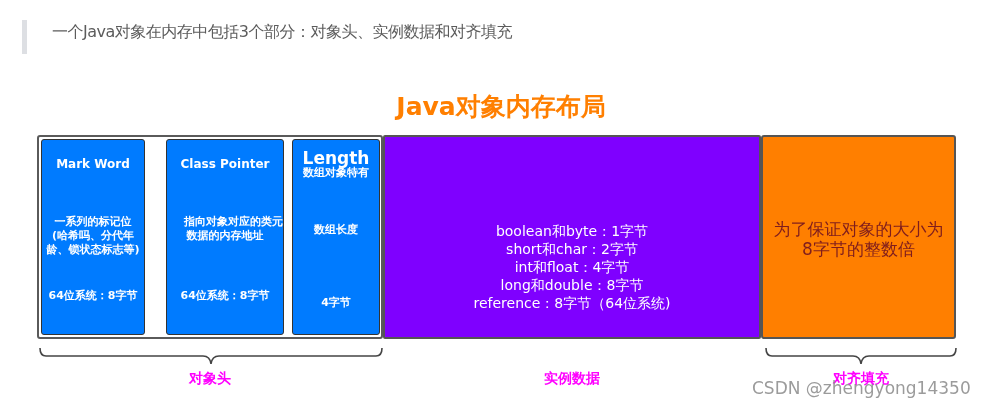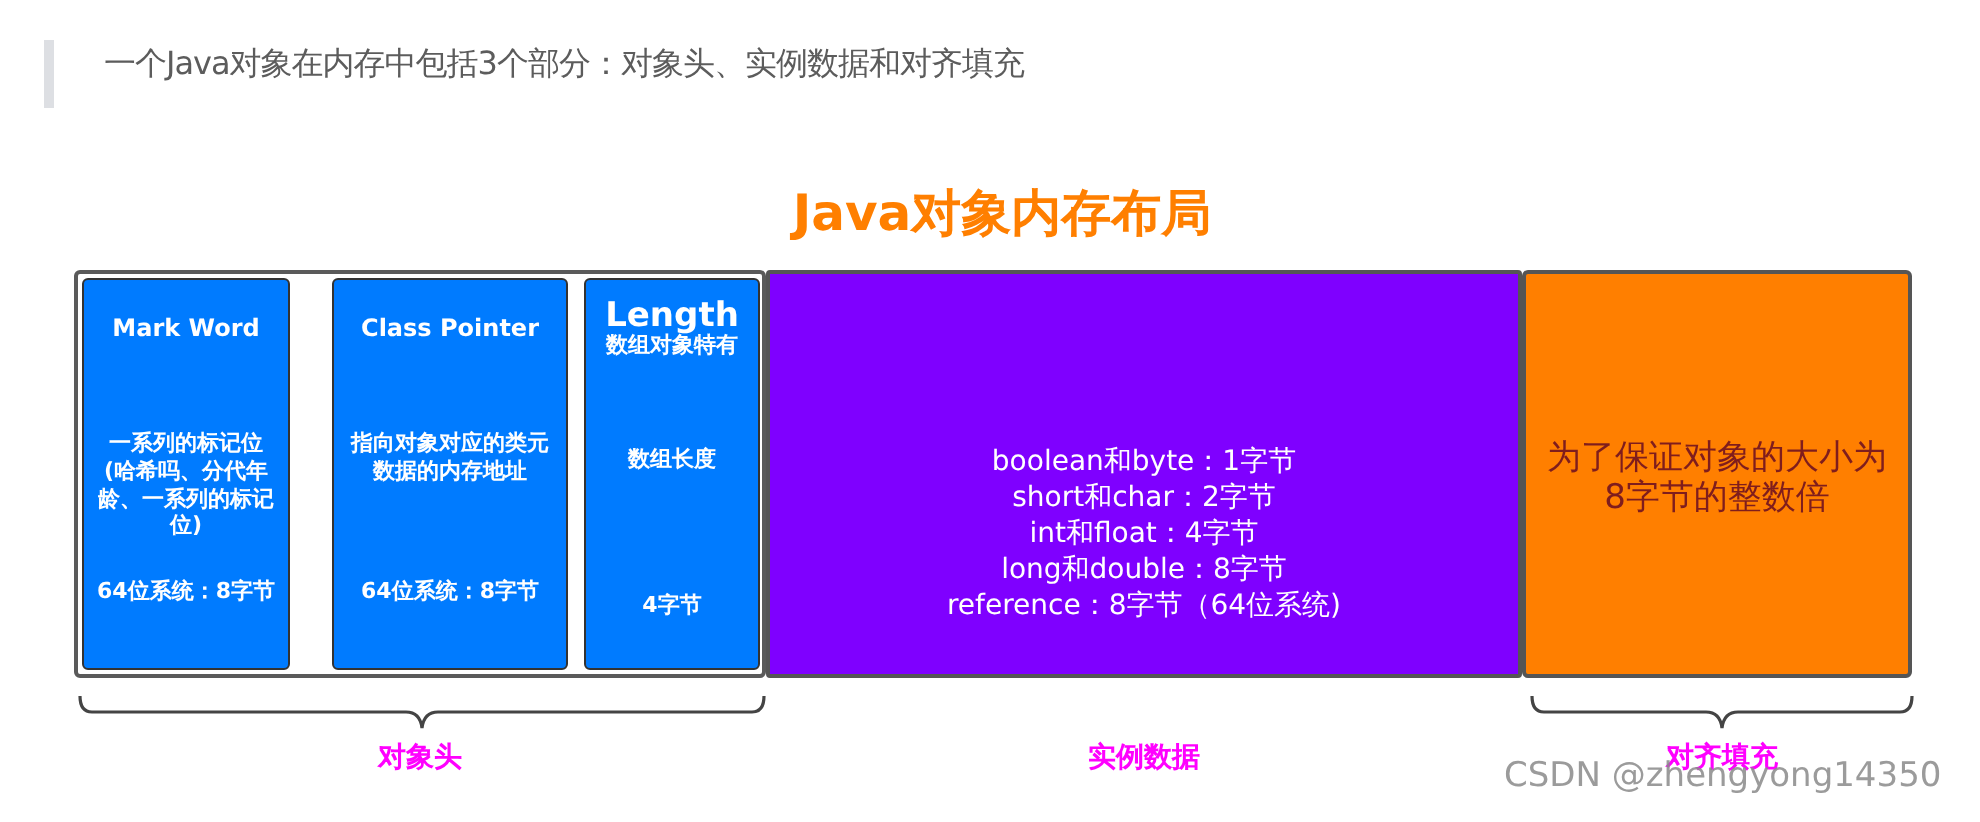--- a/index.html
+++ b/index.html
@@ -23,27 +23,27 @@
 <div class="heading">一个Java对象在内存中包括3个部分：对象头、实例数据和对齐填充</div>
 
 <div class="title">Java对象内存布局</div>
 
 <div class="outer"></div>
 
 <div class="cell" style="left:41px;width:104px;">
   <div class="t" style="top:18px;font-size:12px;">Mark Word</div>
   <div class="t" style="top:75px;">一系列的标记位</div>
   <div class="t" style="top:89px;">(哈希吗、分代年</div>
-  <div class="t" style="top:103px;">龄、一系列的标记位)</div>
+  <div class="t" style="top:103px;">龄、锁状态标志等)</div>
   <div class="t" style="top:149px;">64位系统：8字节</div>
 </div>
 
 <div class="cell" style="left:166px;width:118px;">
   <div class="t" style="top:18px;font-size:12px;">Class Pointer</div>
-  <div class="t" style="top:75px;">指向对象对应的类元</div>
+  <div class="t" style="top:75px;text-align:right;">指向对象对应的类元</div>
   <div class="t" style="top:89px;">数据的内存地址</div>
   <div class="t" style="top:149px;">64位系统：8字节</div>
 </div>
 
 <div class="cell" style="left:292px;width:88px;">
   <div class="t" style="top:12px;font-size:17px;">Length</div>
   <div class="t" style="top:26px;">数组对象特有</div>
   <div class="t" style="top:83px;">数组长度</div>
   <div class="t" style="top:156px;">4字节</div>
 </div>

